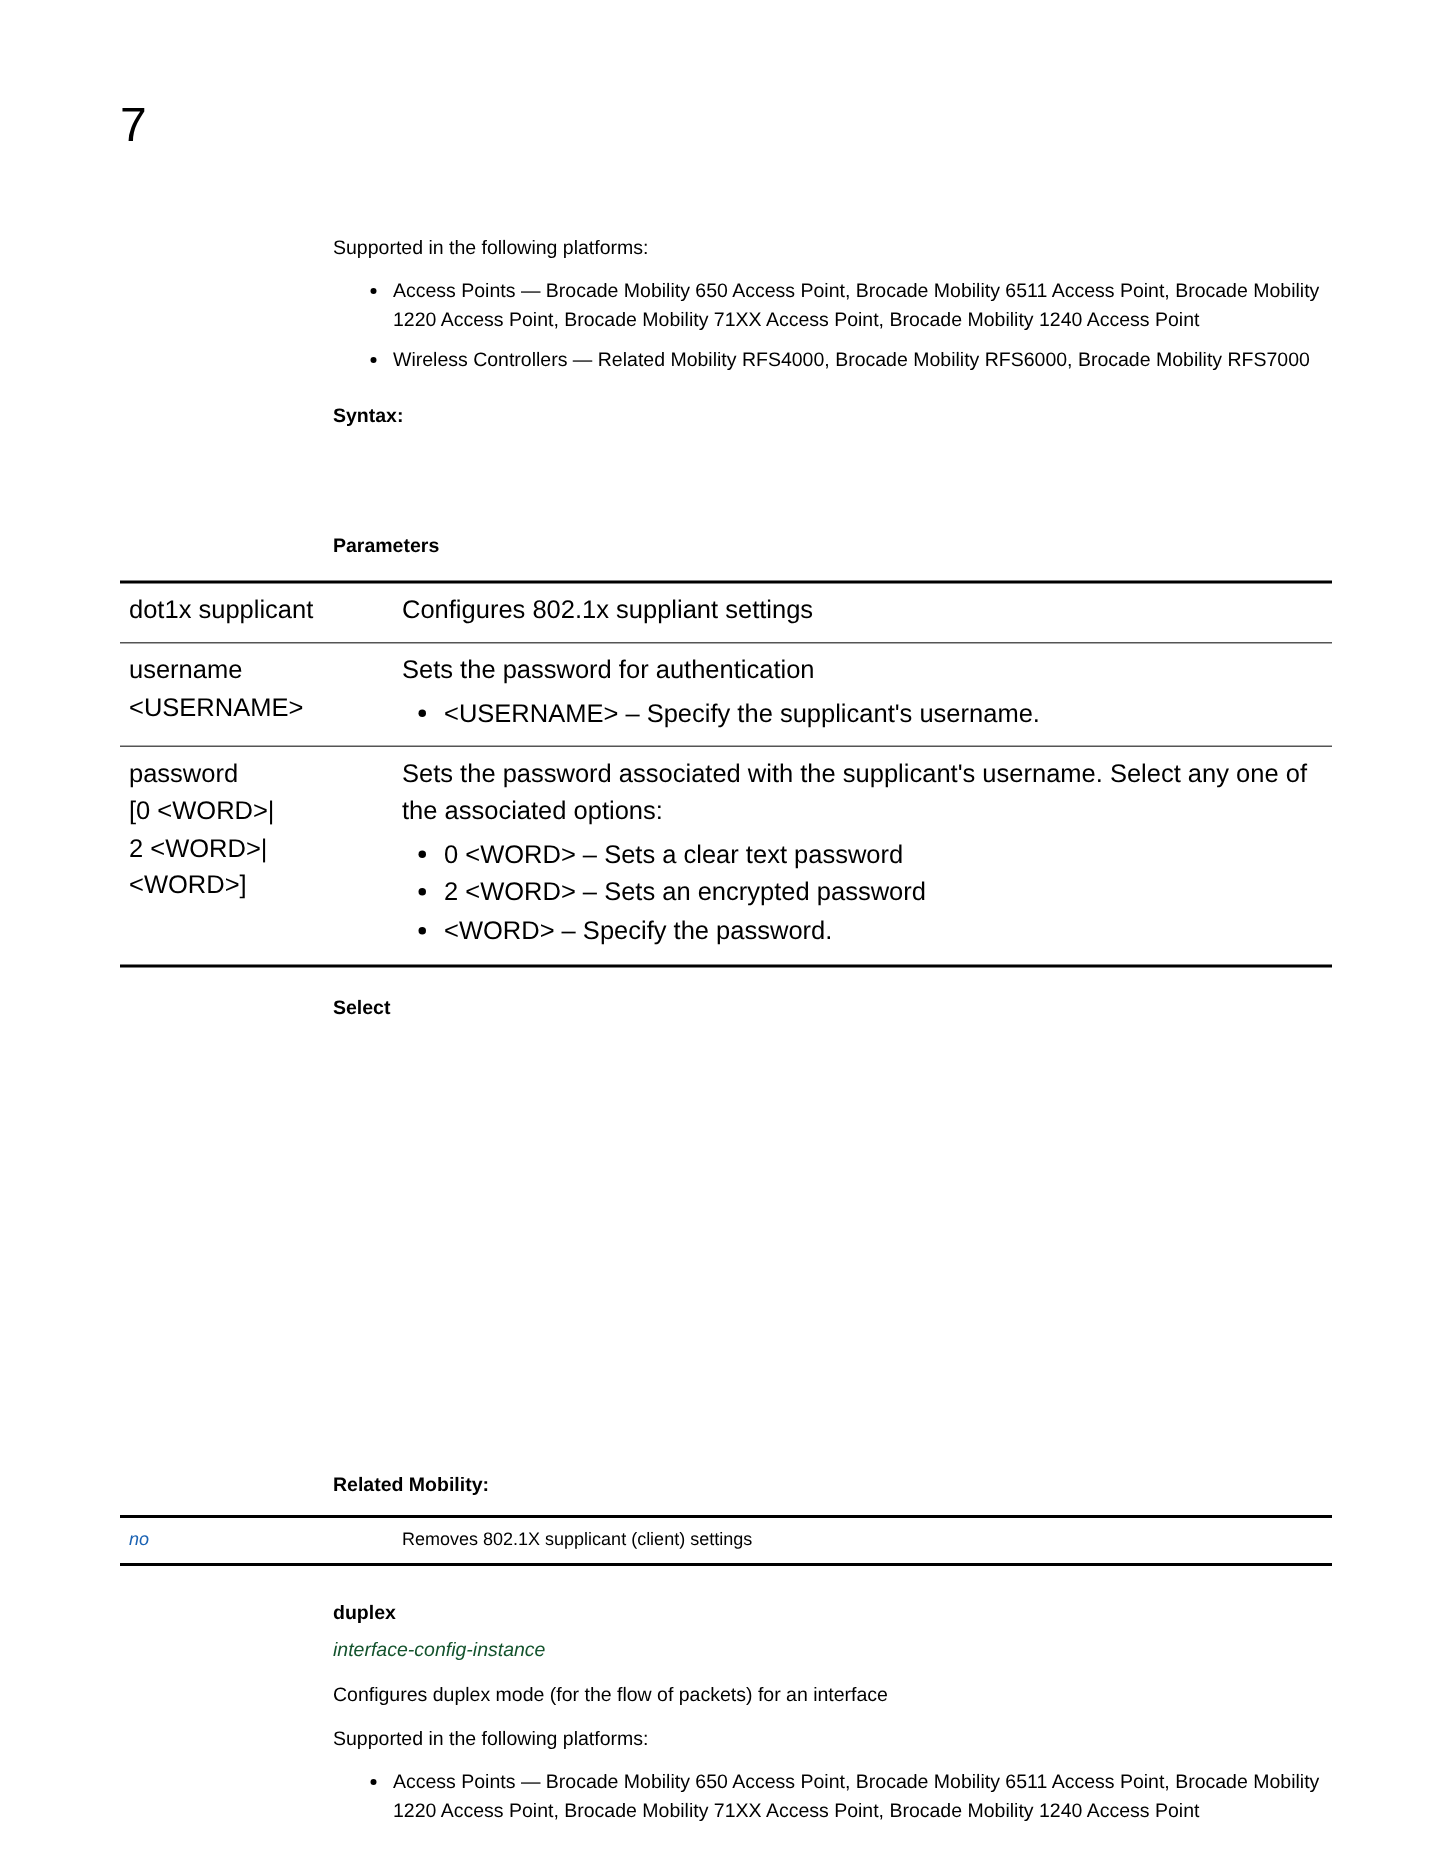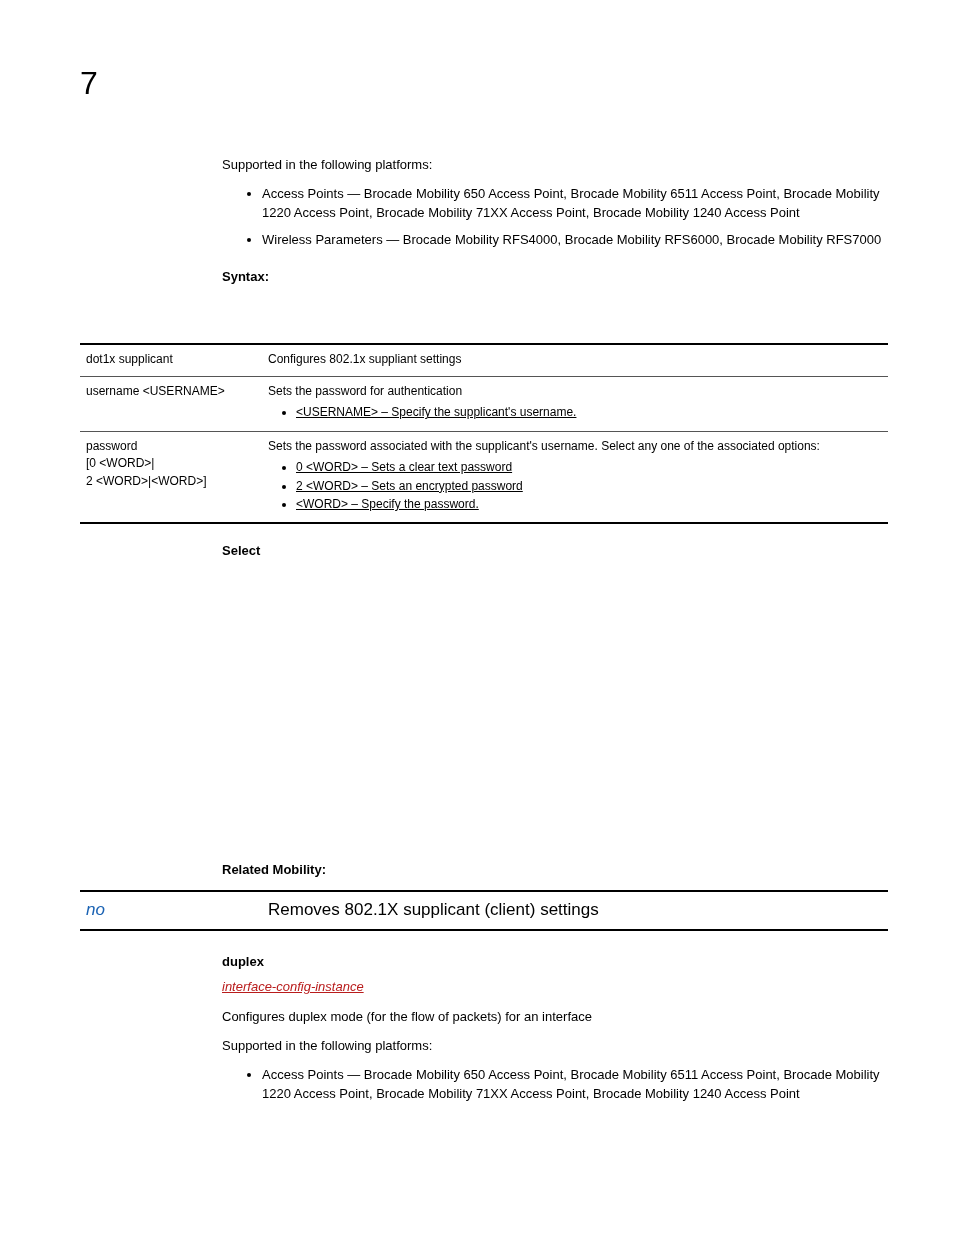--- a/index.html
+++ b/index.html
@@ -46,91 +46,90 @@
     margin-top: 18px;
     margin-bottom: 14px;
   }
   .syntax-space {
     height: 40px;
   }
   table.param-table {
     width: 100%;
     border-collapse: collapse;
     margin-top: 6px;
-    font-size: 12px;
+    font-size: 17px;
   }
   table.param-table td {
     border-top: 1px solid #555;
     padding: 6px 6px 8px 6px;
     vertical-align: top;
   }
   table.param-table tr.heavy td {
     border-top: 2px solid #000;
   }
   table.param-table tr.close td {
     border-bottom: 2px solid #000;
   }
   table.param-table td.col1 {
     width: 170px;
   }
   .inner-bullets {
     list-style-type: disc;
     margin: 4px 0 0 0;
     padding-left: 28px;
-    text-decoration: underline;
   }
   .inner-bullets li {
     margin: 1px 0;
   }
   .example-gap {
     height: 280px;
   }
   table.rel-table {
     width: 100%;
     border-collapse: collapse;
-    font-size: 17px;
+    font-size: 12px;
   }
   table.rel-table td {
     border-top: 2px solid #000;
     border-bottom: 2px solid #000;
     padding: 6px 6px;
     vertical-align: top;
   }
   table.rel-table td.rc1 {
     width: 170px;
     color: #1a62b3;
     font-style: italic;
   }
   .link-italic {
-    color: #b91c1c;
+    color: #14532d;
     font-style: italic;
-    text-decoration: underline;
   }
   .cmd-name {
     font-weight: bold;
     margin-top: 22px;
     margin-bottom: 6px;
   }
 </style>
 </head>
 <body>
 
 <div class="page">
   <div class="chapnum">7</div>
 
   <div class="body-indent">
     <p class="para">Supported in the following platforms:</p>
     <ul class="bullets">
       <li>Access Points — Brocade Mobility 650 Access Point, Brocade Mobility 6511 Access Point, Brocade Mobility 1220 Access Point, Brocade Mobility 71XX Access Point, Brocade Mobility 1240 Access Point</li>
-      <li>Wireless Parameters — Brocade Mobility RFS4000, Brocade Mobility RFS6000, Brocade Mobility RFS7000</li>
+      <li>Wireless Controllers — Related Mobility RFS4000, Brocade Mobility RFS6000, Brocade Mobility RFS7000</li>
     </ul>
 
     <div class="sect-bold">Syntax:</div>
     <div class="syntax-space"></div>
 
+    <div class="sect-bold lg">Parameters</div>
   </div>
 
   <table class="param-table">
     <tbody>
         <tr class="heavy">
       <td class="col1">dot1x supplicant</td>
       <td>Configures 802.1x suppliant settings</td>
     </tr>
     <tr>
       <td class="col1">username &lt;USERNAME&gt;</td>

